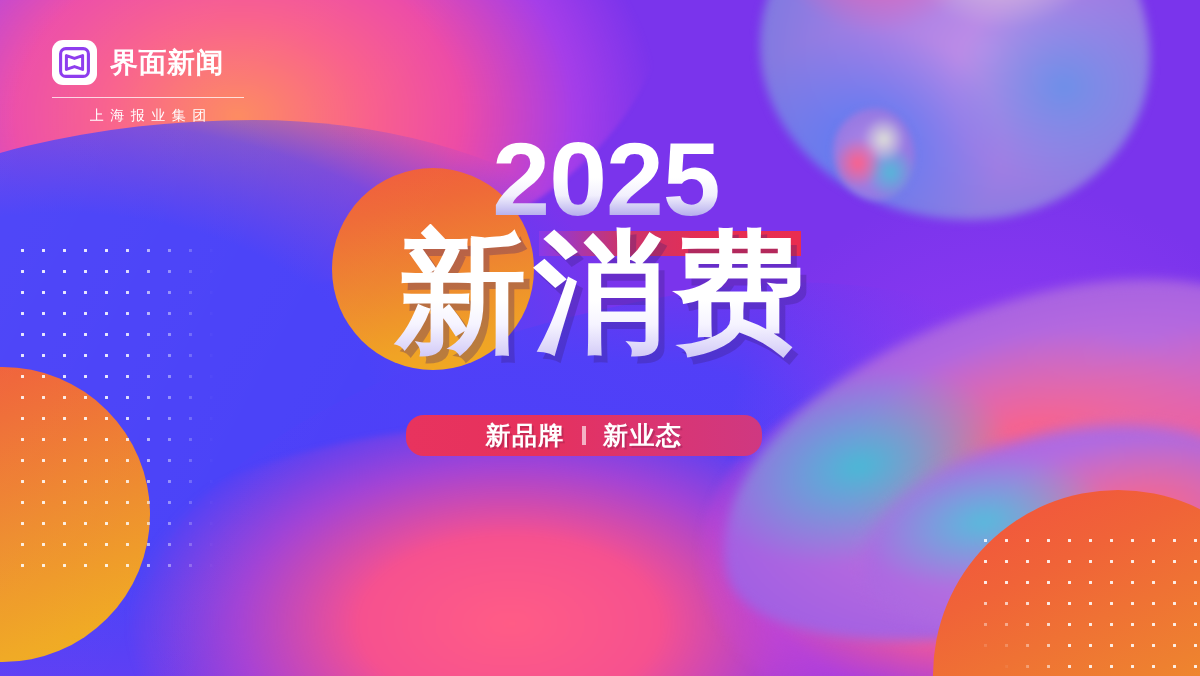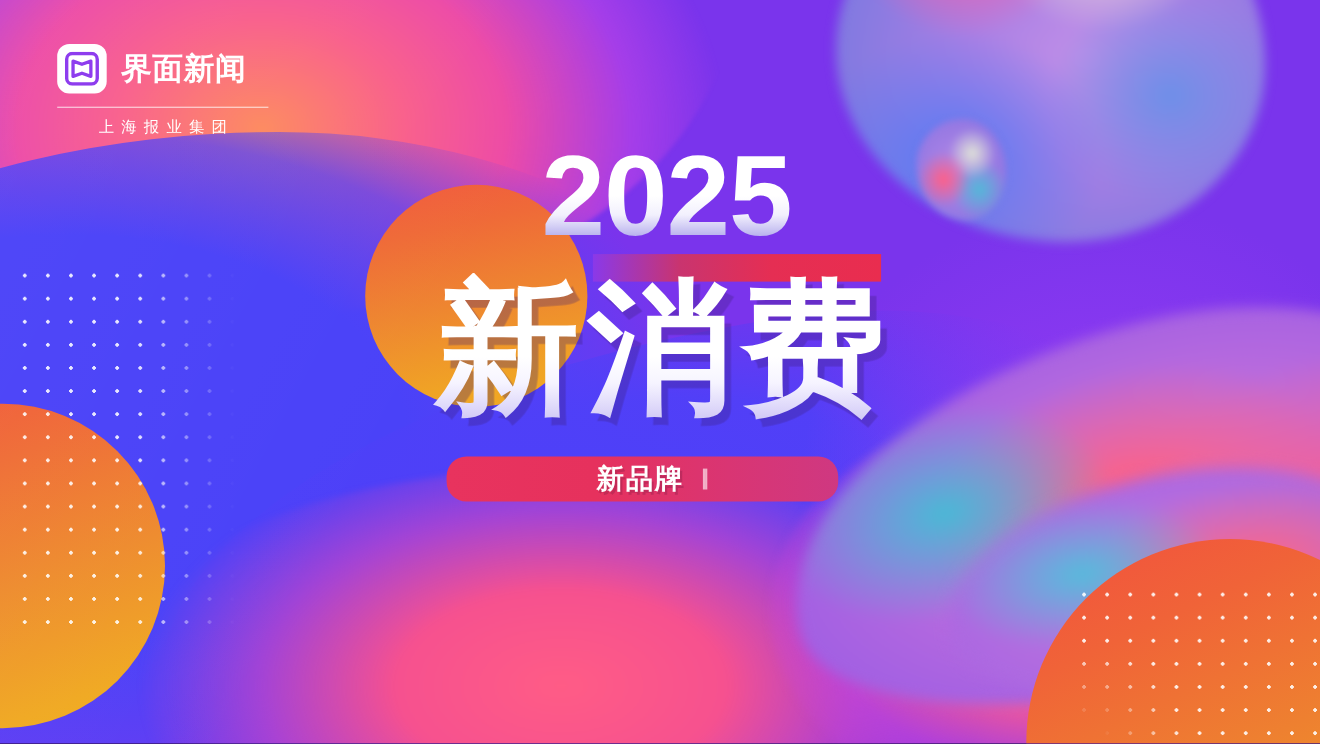--- a/index.html
+++ b/index.html
@@ -241,21 +241,21 @@
   .redbar {
     position: absolute;
     left: 539px; top: 231px;
     width: 262px; height: 25px;
     z-index: 2;
     background: linear-gradient(to right, #8a39e9 0%, #c9346f 30%, #e52e53 62%, #e92d4f 100%);
   }
   .title-main {
     position: absolute;
     left: 0; right: 0;
-    top: 248px;
+    top: 224px;
     z-index: 4;
     text-align: center;
     font-size: 132px;
     font-weight: 700;
     line-height: 1.05;
     letter-spacing: 7px;
     text-indent: 7px;
     font-family: "Liberation Sans", "DejaVu Sans", sans-serif;
     color: #ffffff;
     background: linear-gradient(to bottom, #ffffff 0%, #ffffff 55%, #f6f4ff 72%, #ded8fa 88%, #c9c1f3 100%);
@@ -363,17 +363,18 @@
   <div class="hero">
     <div class="year">2025</div>
   </div>
   <div class="redbar"></div>
   <div class="title-main">新消费</div>
 
   <div class="subtitle-bar">
     <span class="subtitle-item">新品牌</span>
     <span class="subtitle-sep"></span>
     <span class="subtitle-sep"></span>
+    <span class="subtitle-item">新业态</span>
   </div>
 
 
   <div class="sheen"></div>
 </div>
 
 </body></html>

